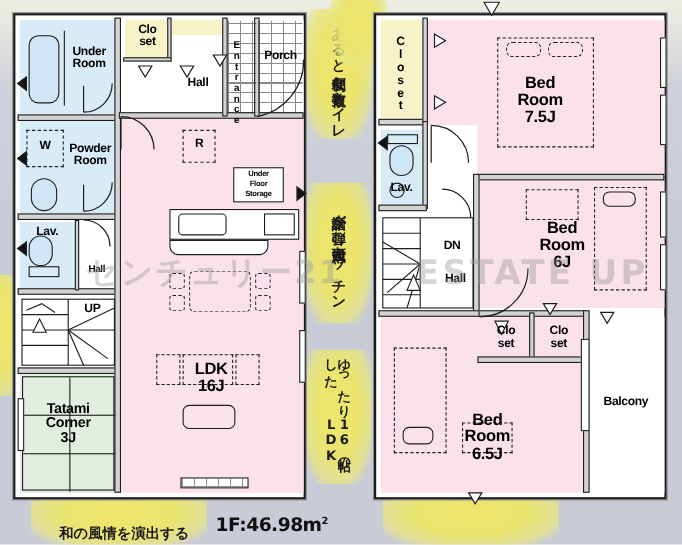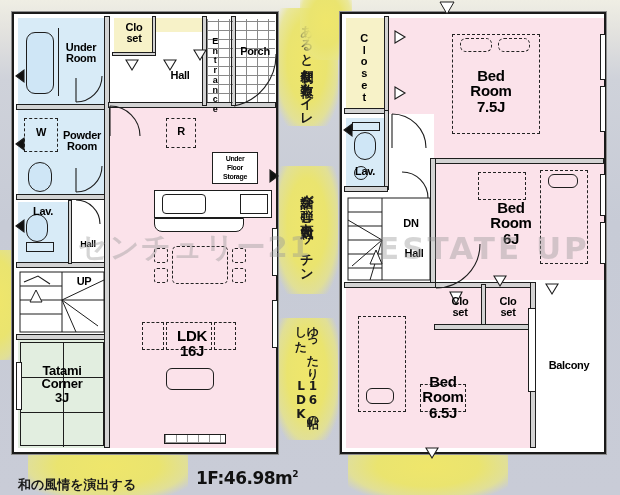--- a/index.html
+++ b/index.html
@@ -61,21 +61,21 @@
   }
   .callout .ctext{
     display:flex;flex-direction:row-reverse;
     writing-mode:vertical-rl;text-orientation:upright;
     font-family:"DejaVu Sans","Liberation Sans",sans-serif;
     font-weight:bold;color:#1a1a1a;line-height:1.0;
   }
   .ct-a{font-size:13px;}
   .ct-b{font-size:12px;}
   .cap{
-    position:absolute;font-weight:bold;color:#1a1a1a;
+    position:absolute;text-align:center;font-weight:bold;color:#1a1a1a;
     font-family:"DejaVu Sans","Liberation Sans",sans-serif;font-size:13px;
   }
   .area{
     position:absolute;font-weight:bold;color:#111;
     font-family:"DejaVu Sans","Liberation Sans",sans-serif;font-size:17px;
     letter-spacing:-0.5px;white-space:nowrap;
   }
   .area sup{font-size:9px;vertical-align:super;}
 
   

